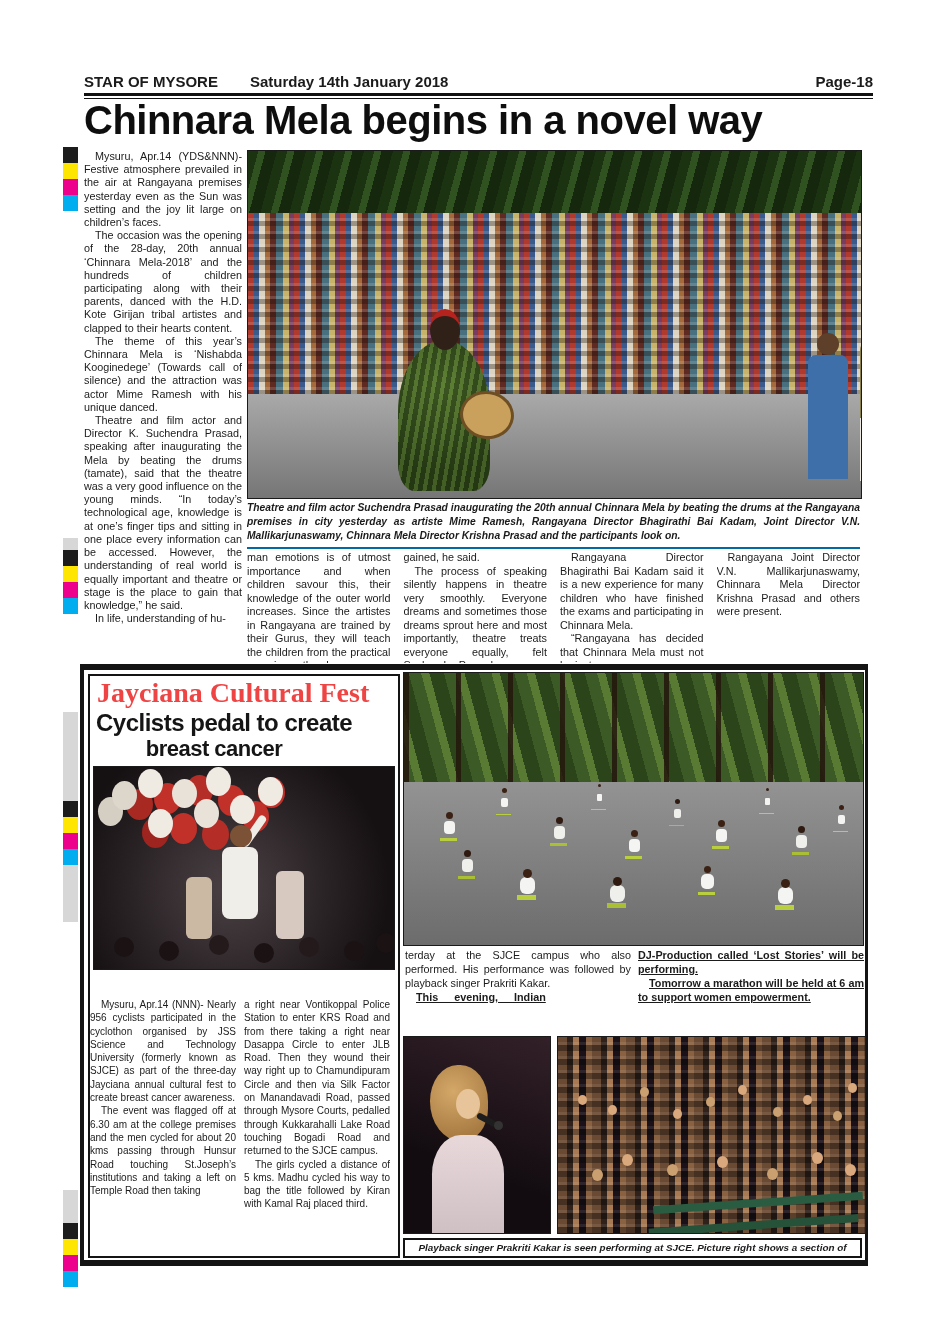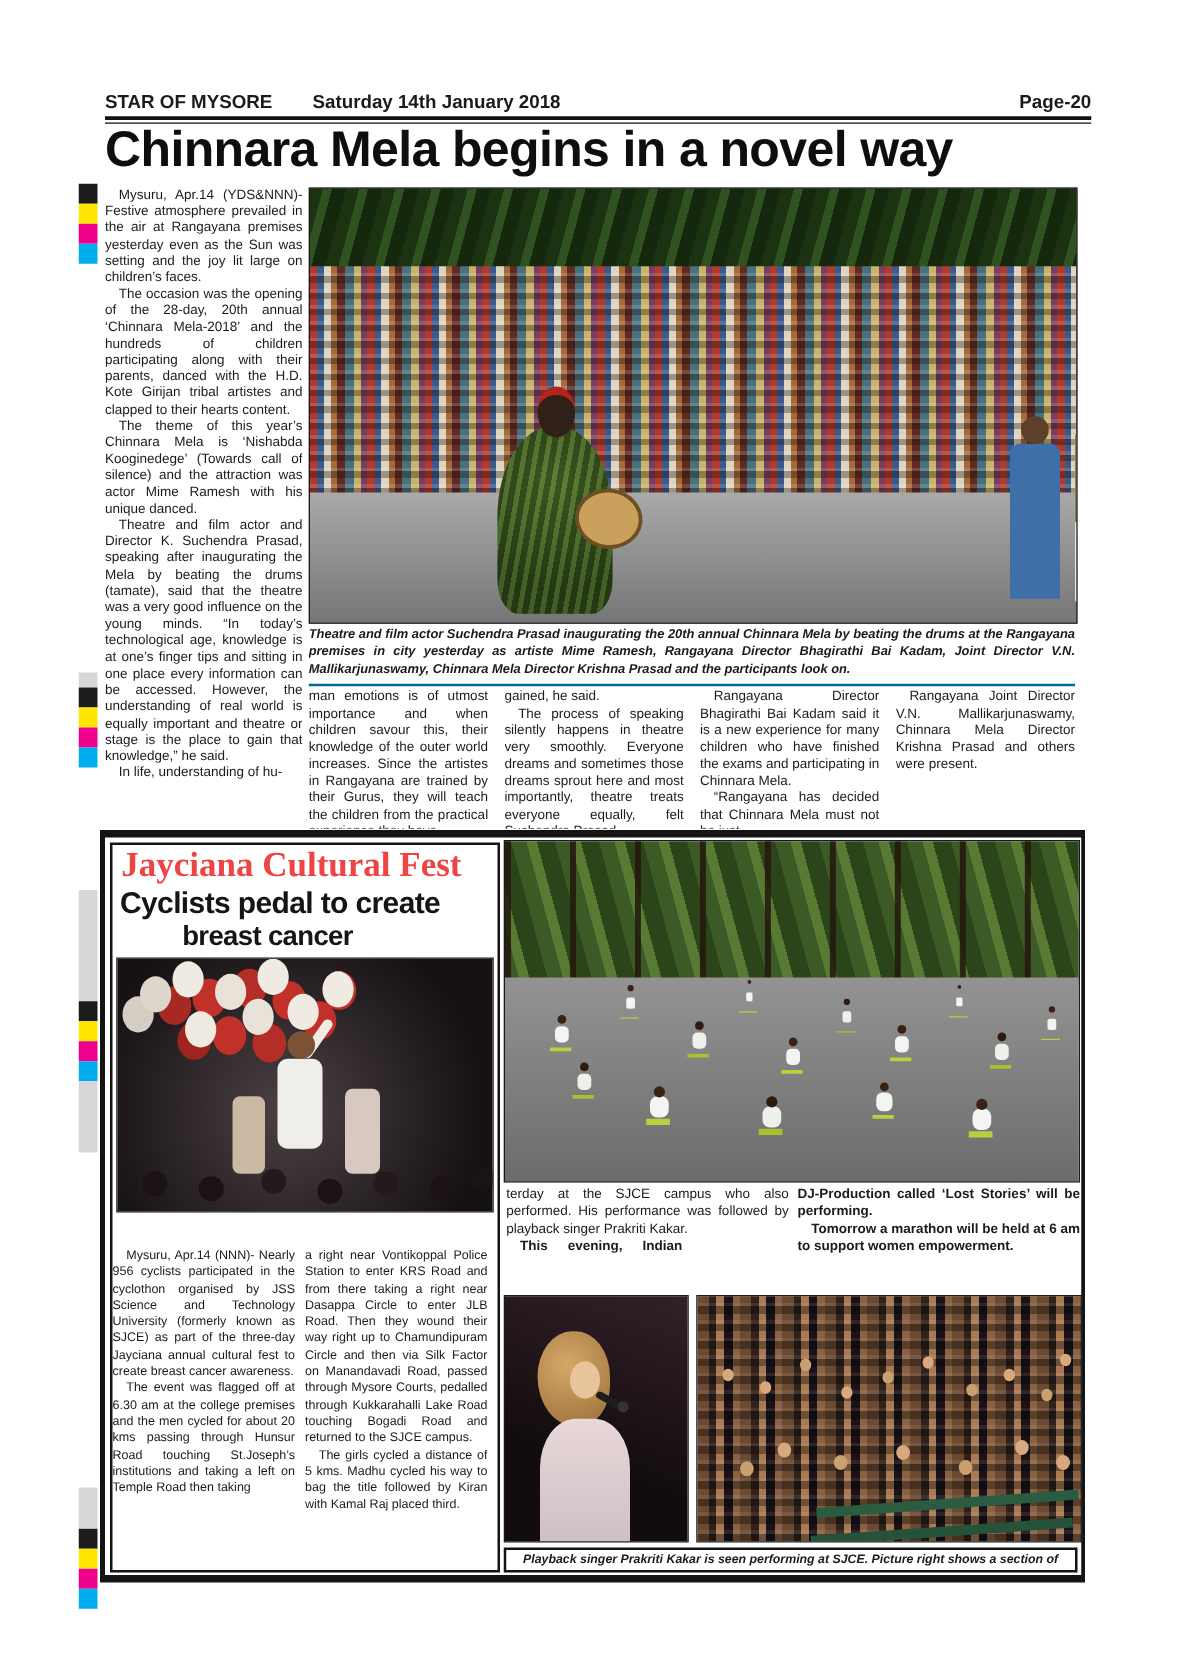--- a/index.html
+++ b/index.html
@@ -115,21 +115,21 @@
       336px 68px 0 1px #3a2114,18px 38px #2e1a10;}
   .cp-bikes{position:absolute;left:36px;top:165px;width:17px;height:3px;background:#b9cf3e;
       box-shadow:55px -25px 0 -1px #b9cf3e,110px 5px #aabf33,150px -30px 0 -1px #b9cf3e,185px 18px #b9cf3e,
       228px -14px 0 -1px #aabf33,272px 8px #b9cf3e,318px -26px 0 -1px #b9cf3e,352px 14px #aabf33,
       392px -8px 0 -1px #b9cf3e,78px 58px 0 1px #b9cf3e,168px 66px 0 1px #aabf33,258px 54px #b9cf3e,
       336px 68px 0 1px #b9cf3e,18px 38px #aabf33;}
 
   .strip-cols{position:absolute;left:321px;top:278px;width:459px;height:84px;display:flex;gap:7px;
       font-size:10.8px;line-height:14px;overflow:hidden;}
   .strip-cols .col{flex:1;overflow:hidden;}
-  .bold{font-weight:bold;}
+  .bold{font-weight:bold;text-decoration:underline;}
   .wspace{word-spacing:13px;}
 
   .photo-singer{left:319px;top:366px;width:146px;height:196px;
       background:linear-gradient(200deg,#332028,#120c10 65%);}
   .sp-hair{position:absolute;left:26px;top:28px;width:58px;height:76px;border-radius:50% 50% 45% 55%;
       background:radial-gradient(circle at 40% 35%,#d4a868,#a87b43 75%);}
   .sp-face{position:absolute;left:52px;top:52px;width:24px;height:30px;border-radius:50%;background:#e8c49a;}
   .sp-body{position:absolute;left:28px;top:98px;width:72px;height:98px;border-radius:40% 40% 0 0;
       background:linear-gradient(180deg,#e8d8da,#cfc0c4);}
   .sp-mic{position:absolute;left:72px;top:80px;width:22px;height:6px;background:#1d1d1d;
@@ -179,21 +179,21 @@
   <div class="reg" style="top:1223px">
     <span class="rk"></span>
       <span class="ry"></span>
       <span class="rm"></span>
       <span class="rc"></span>
   </div>
 
   <div class="masthead">
     <span class="mh-paper">STAR OF MYSORE</span>
     <span class="mh-date">Saturday 14th January 2018</span>
-    <span class="mh-page">Page-20</span>
+    <span class="mh-page">Page-18</span>
   </div>
   <div class="mh-rule"></div>
 
   <div class="headline">Chinnara Mela begins in a novel way</div>
 
   <div class="introcol art jtext">
     <p>Mysuru, Apr.14 (YDS&amp;NNN)- Festive atmosphere prevailed in the air at Rangayana premises yesterday even as the Sun was setting and the joy lit large on children’s faces.</p>
     <p>The occasion was the opening of the 28-day, 20th annual ‘Chinnara Mela-2018’ and the hundreds of children participating along with their parents, danced with the H.D. Kote Girijan tribal artistes and clapped to their hearts content.</p>
     <p>The theme of this year’s Chinnara Mela is ‘Nishabda Kooginedege’ (Towards call of silence) and the attraction was actor Mime Ramesh with his unique danced.</p>
     <p>Theatre and film actor and Director K. Suchendra Prasad, speaking after inaugurating the Mela by beating the drums (tamate), said that the theatre was a very good influence on the young minds. “In today’s technological age, knowledge is at one’s finger tips and sitting in one place every information can be accessed. However, the understanding of real world is equally important and theatre or stage is the place to gain that knowledge,” he said.</p>

